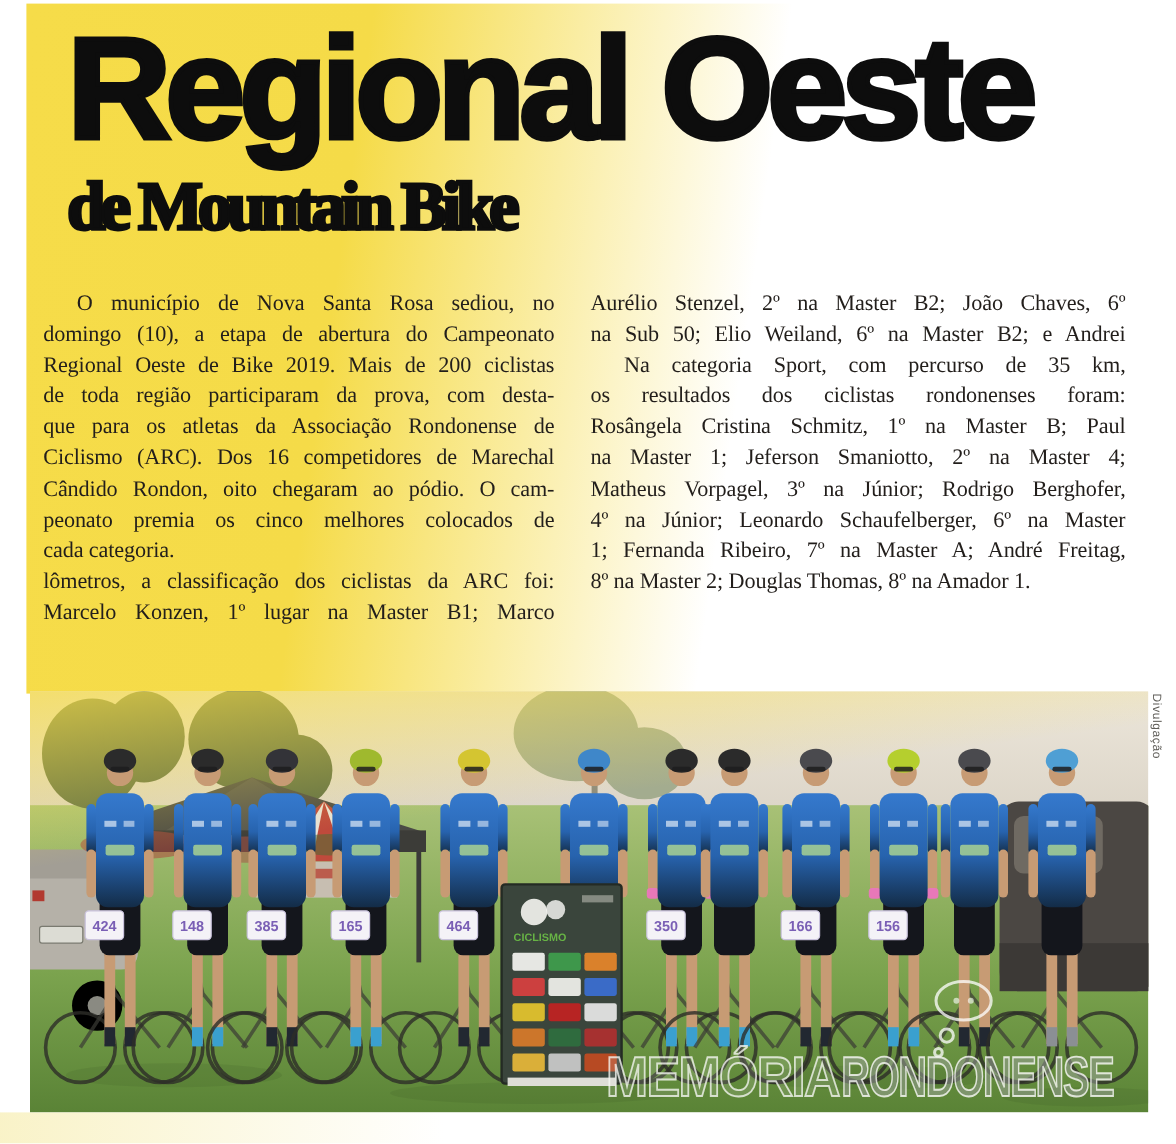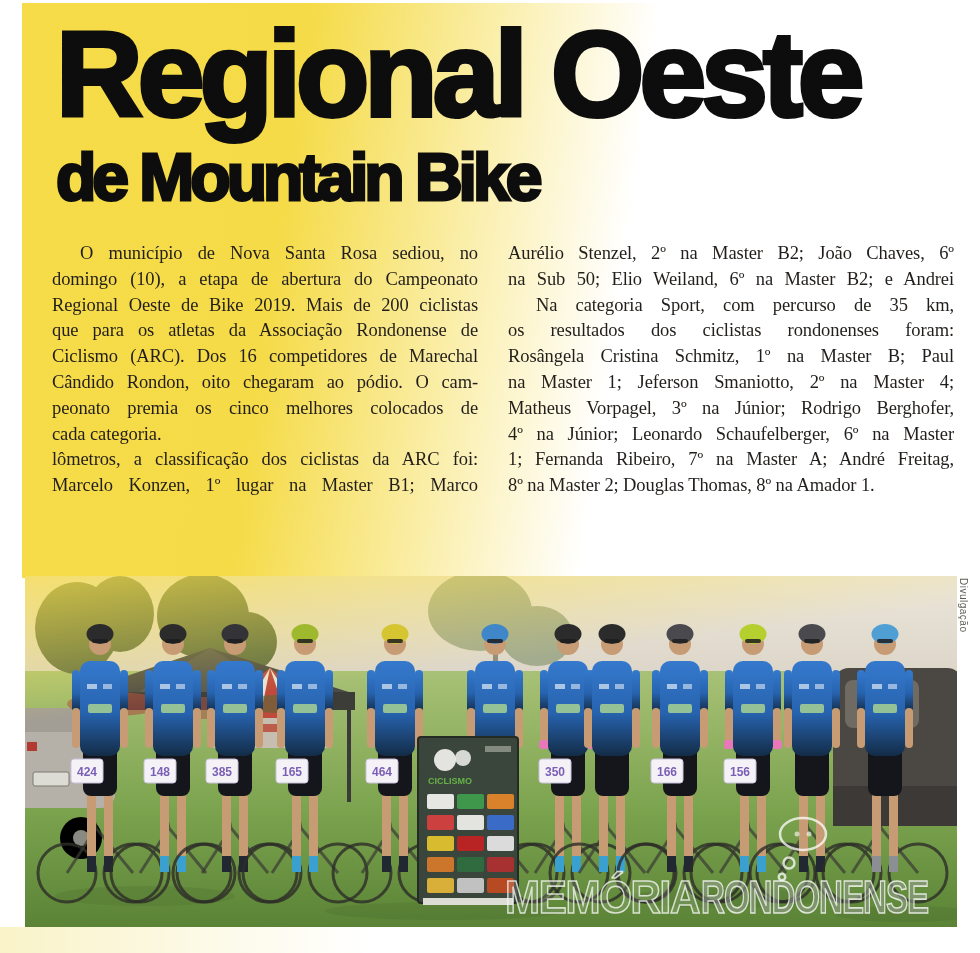--- a/index.html
+++ b/index.html
@@ -5,23 +5,23 @@
   html,body{margin:0;padding:0;}
   body{width:980px;height:953px;position:relative;background:#ffffff;overflow:hidden;
        font-family:"Liberation Sans",sans-serif;}
   .yellow-bg{position:absolute;left:22px;top:3px;width:645px;height:575px;
        background:linear-gradient(98deg,#f6dc49 0%,#f5db48 40%,rgba(246,220,73,0) 88%);}
   .bottom-yellow{position:absolute;left:0;top:927px;width:370px;height:26px;
        background:linear-gradient(to right,rgba(246,236,170,0.65),rgba(246,236,170,0));}
   .masthead{position:absolute;left:56px;top:10px;color:#0d0d0d;z-index:3;}
   .masthead .l1{font-family:"Liberation Sans",sans-serif;font-weight:bold;font-size:120px;
        line-height:1.07;letter-spacing:-5px;-webkit-text-stroke:4px #0d0d0d;white-space:nowrap;}
-  .masthead .l2{font-family:Liberation Sans, sans-serif;font-weight:bold;font-size:66px;
+  .masthead .l2{font-family:Liberation Serif, serif;font-weight:bold;font-size:57px;
        line-height:1.0;letter-spacing:-4px;-webkit-text-stroke:3px #0d0d0d;white-space:nowrap;margin-top:6px;}
-  .columns{position:absolute;left:52px;top:241px;display:flex;gap:30px;z-index:3;}
+  .columns{position:absolute;left:36px;top:241px;display:flex;gap:30px;z-index:3;}
   .col{font-family:"Liberation Serif",serif;font-size:18.5px;color:#221e1b;letter-spacing:-0.1px;}
   .col.left{width:426px;}
   .col.right{width:446px;}
   .line{line-height:25.8px;height:25.8px;text-align:justify;text-align-last:justify;overflow:hidden;white-space:normal;}
   .line.noj{text-align:left;text-align-last:left;}
   .line.ind{padding-left:28px;}
   .photo-wrap{position:absolute;left:25px;top:576px;width:932px;height:258px;z-index:2;}
   .photo-wrap svg{display:block;}
   .credit{position:absolute;left:958px;top:578px;writing-mode:vertical-rl;
        font-size:10px;color:#5f5d58;letter-spacing:0.5px;z-index:3;}
@@ -37,20 +37,21 @@
 <div class="masthead">
   <div class="l1">Regional Oeste</div>
   <div class="l2">de Mountain Bike</div>
 </div>
 
 <div class="columns">
   <div class="col left">
       <div class="line ind">O município de Nova Santa Rosa sediou, no</div>
       <div class="line">domingo (10), a etapa de abertura do Campeonato</div>
       <div class="line">Regional Oeste de Bike 2019. Mais de 200 ciclistas</div>
+      <div class="line">de toda região participaram da prova, com desta-</div>
       <div class="line">que para os atletas da Associação Rondonense de</div>
       <div class="line">Ciclismo (ARC). Dos 16 competidores de Marechal</div>
       <div class="line">Cândido Rondon, oito chegaram ao pódio. O cam-</div>
       <div class="line">peonato premia os cinco melhores colocados de</div>
       <div class="line noj">cada categoria.</div>
       <div class="line">lômetros, a classificação dos ciclistas da ARC foi:</div>
       <div class="line">Marcelo Konzen, 1º lugar na Master B1; Marco</div>
     </div>
   <div class="col right">
       <div class="line">Aurélio Stenzel, 2º na Master B2; João Chaves, 6º</div>

